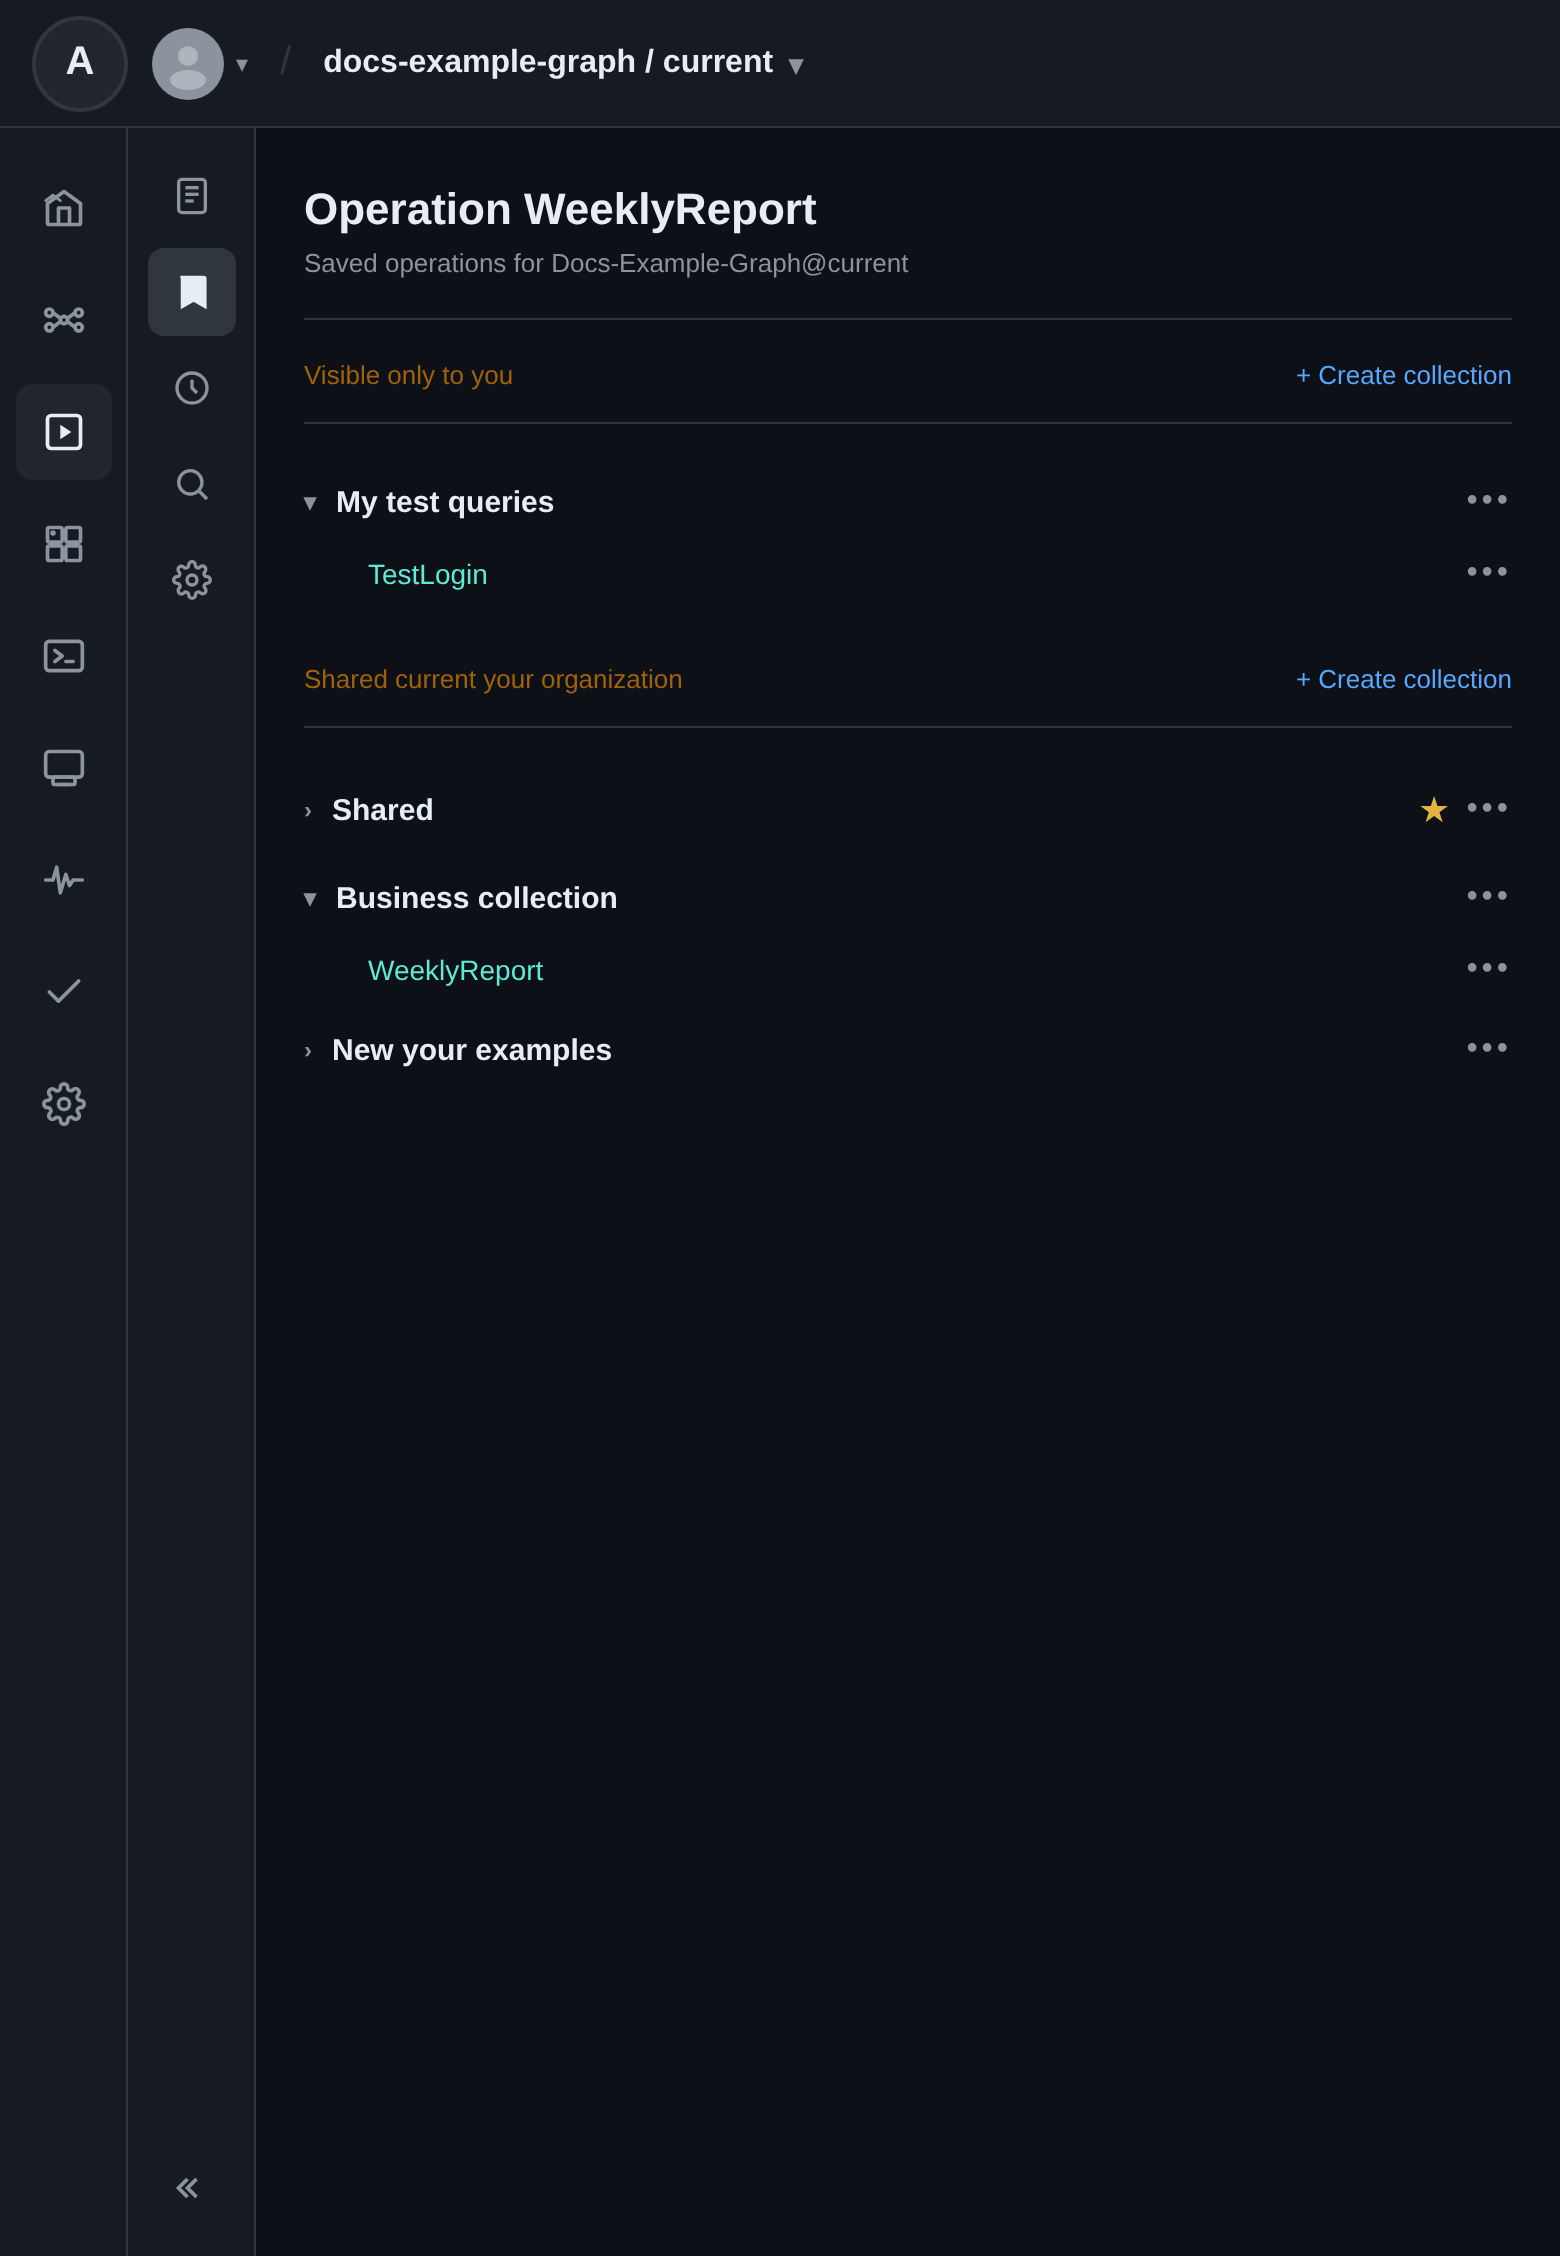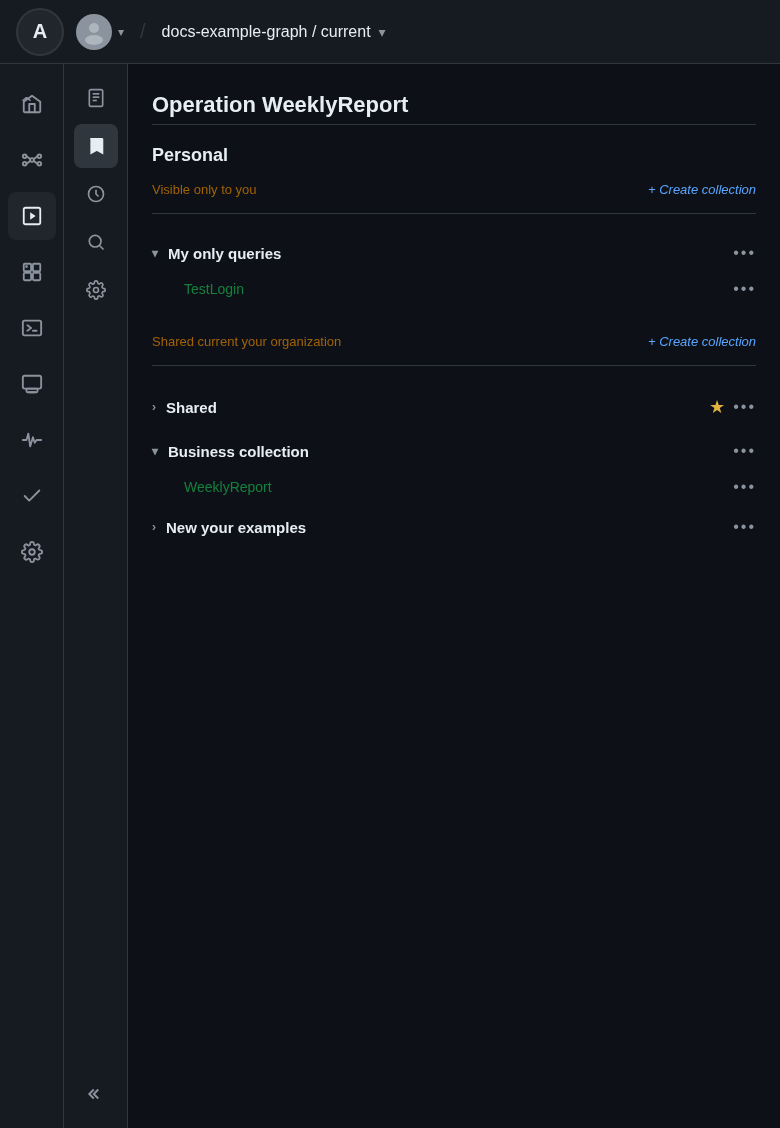--- a/index.html
+++ b/index.html
@@ -57,21 +57,21 @@
       color: #8b949e;
       font-size: 12px;
     }
     .header-divider {
       color: #30363d;
       font-size: 20px;
       margin: 0 4px;
     }
     .header-graph-name {
       font-size: 16px;
-      font-weight: 400;
+      font-weight: 700;
       color: #e6edf3;
       display: flex;
       align-items: center;
       gap: 8px;
     }
     .header-graph-name .chevron-down {
       color: #8b949e;
       font-size: 14px;
     }
 
@@ -193,21 +193,20 @@
       color: #a16207;
     }
     .create-collection-btn {
       font-size: 13px;
       color: #58a6ff;
       cursor: pointer;
       white-space: nowrap;
       background: none;
       border: none;
       padding: 0;
-      font-style: italic;
     }
 
     
     .collection-group {
       margin-bottom: 4px;
     }
     .collection-row {
       display: flex;
       align-items: center;
       justify-content: space-between;
@@ -243,21 +242,21 @@
     
     .query-row {
       display: flex;
       align-items: center;
       justify-content: space-between;
       padding: 8px 0 8px 32px;
       cursor: pointer;
     }
     .query-name {
       font-size: 14px;
-      color: #15803d;
+      color: #5eead4;
     }
 
     .section-gap { height: 24px; }
   </style>
 </head>
 <body>
 
 <div class="header">
   <div class="header-logo">
     <span>A</span>
@@ -387,37 +386,35 @@
       <div class="tab-collapse">
         <svg width="18" height="18" viewBox="0 0 24 24" fill="none" stroke="currentColor" stroke-width="2.5">
           <polyline points="15,18 9,12 15,6"></polyline>
           <polyline points="9,18 3,12 9,6"></polyline>
         </svg>
       </div>
     </div>
 
     <div class="collections-panel">
       <div class="panel-title">Operation WeeklyReport</div>
+      <div class="panel-subtitle">Saved operations for Docs-Example-Graph@current</div>
       <hr class="divider">
 
       <div>
-        <div class="section-meta">
-          <div class="section-title">Personal</div>
-        </div>
         <div class="section-meta">
           <span class="section-desc">Visible only to you</span>
           <button class="create-collection-btn">+ Create collection</button>
         </div>
         <hr class="divider">
 
         <div class="collection-group">
           <div class="collection-row">
             <div class="collection-left">
               <span class="collection-chevron">▾</span>
-              <span>My only queries</span>
+              <span>My test queries</span>
             </div>
             <div class="collection-right">
               <span class="dots-btn">•••</span>
             </div>
           </div>
 
           <div class="query-row">
             <span class="query-name">TestLogin</span>
             <span class="dots-btn">•••</span>
           </div>

